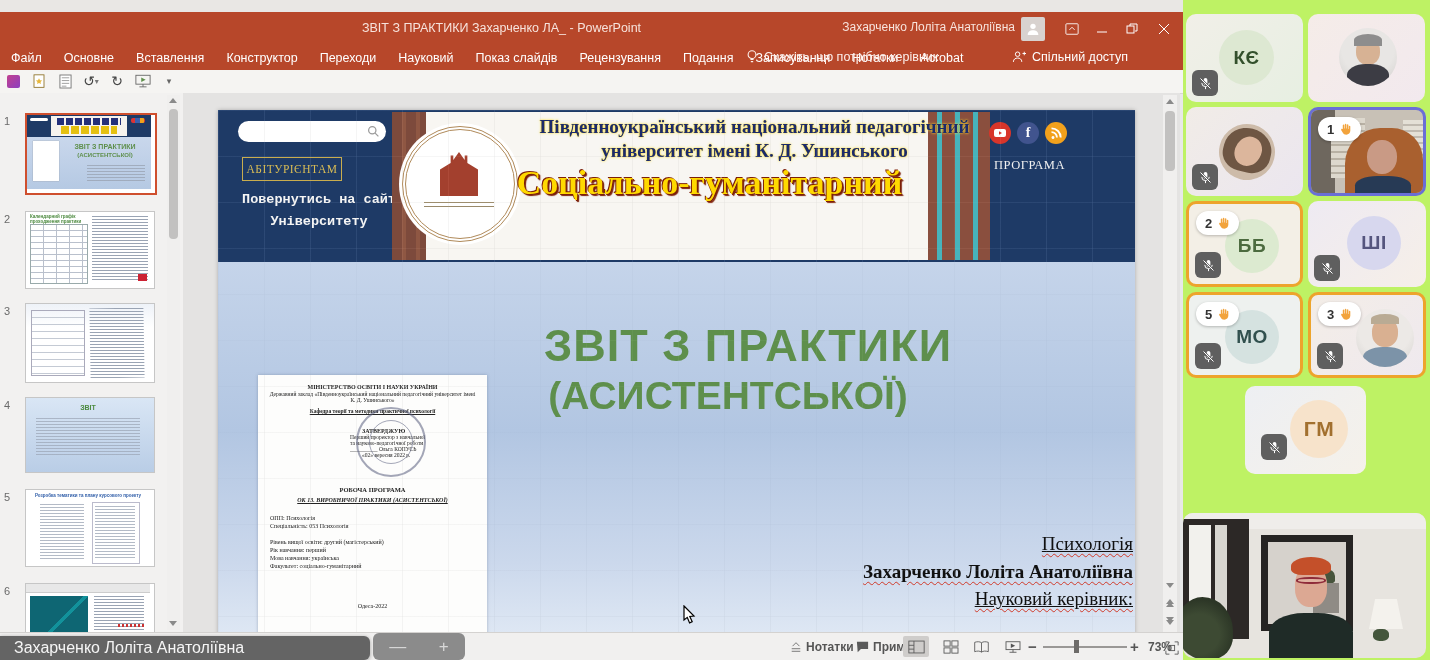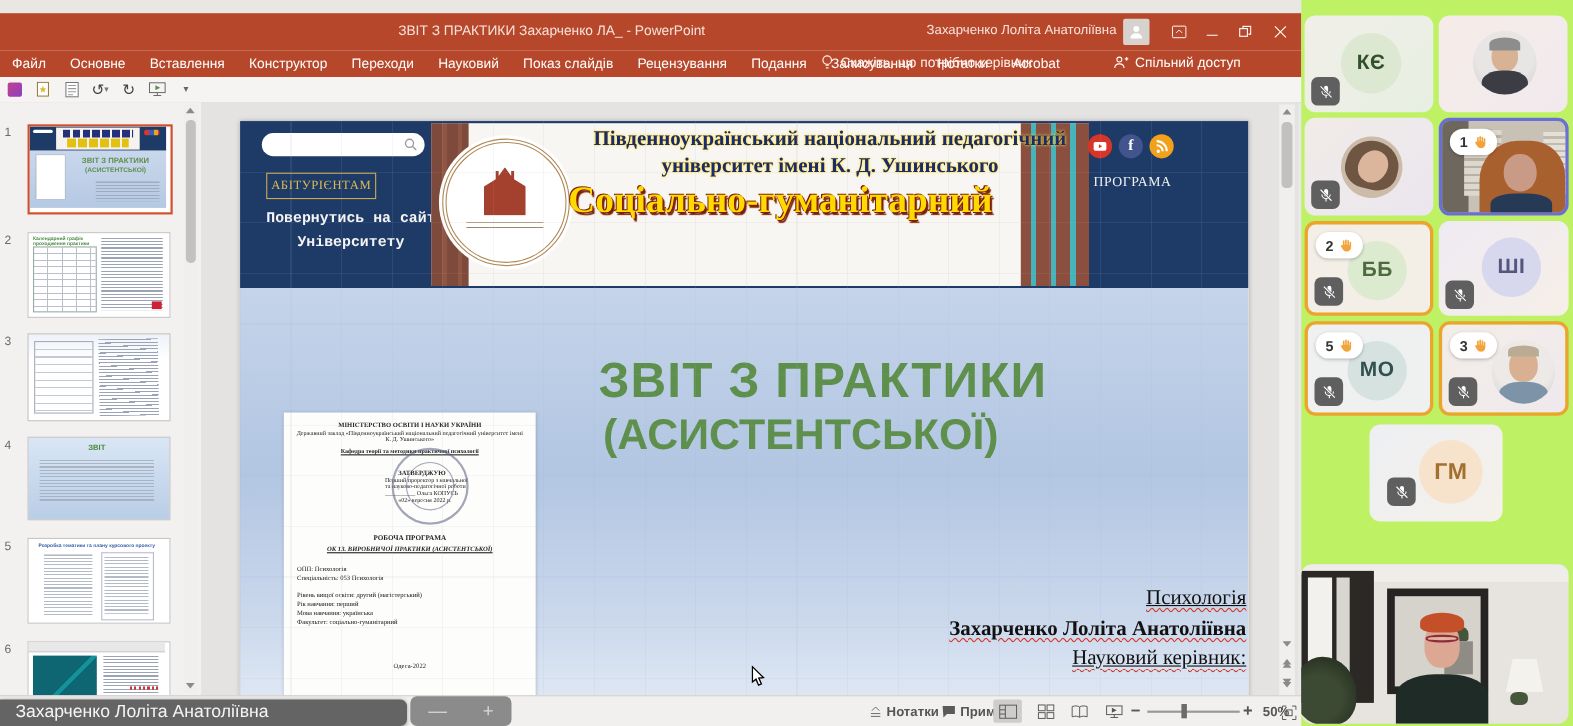--- a/index.html
+++ b/index.html
@@ -383,21 +383,21 @@
         <svg width="16" height="14" viewBox="0 0 18 16">
             <rect x="1" y="2" width="16" height="9" fill="none" stroke="#555"></rect>
             <path d="M9 11v3M5 14h8" stroke="#555"></path>
             <path d="M6.5 4l5 2.5-5 2.5z" fill="#555"></path>
           </svg>
       </div>
       <div class="sb-item" style="left:1028px;top:5px;font-size:15px;">−</div>
       <div id="zoom-track"></div>
       <div id="zoom-thumb"></div>
       <div class="sb-item" style="left:1130px;top:5px;font-size:15px;">+</div>
-      <div class="sb-item" style="left:1148px;">50%</div>
+      <div class="sb-item" style="left:1148px;">73%</div>
       <div class="viewbtn" style="left:1163px;top:4px;width:18px;">
         <svg width="14" height="14" viewBox="0 0 16 16">
             <path d="M1 5V1h4M11 1h4v4M15 11v4h-4M5 15H1v-4" fill="none" stroke="#555"></path>
             <rect x="5" y="5" width="6" height="6" fill="none" stroke="#555"></rect>
           </svg>
       </div>
     </div>
   </div>
 
   <div class="abs" id="name-tag">

